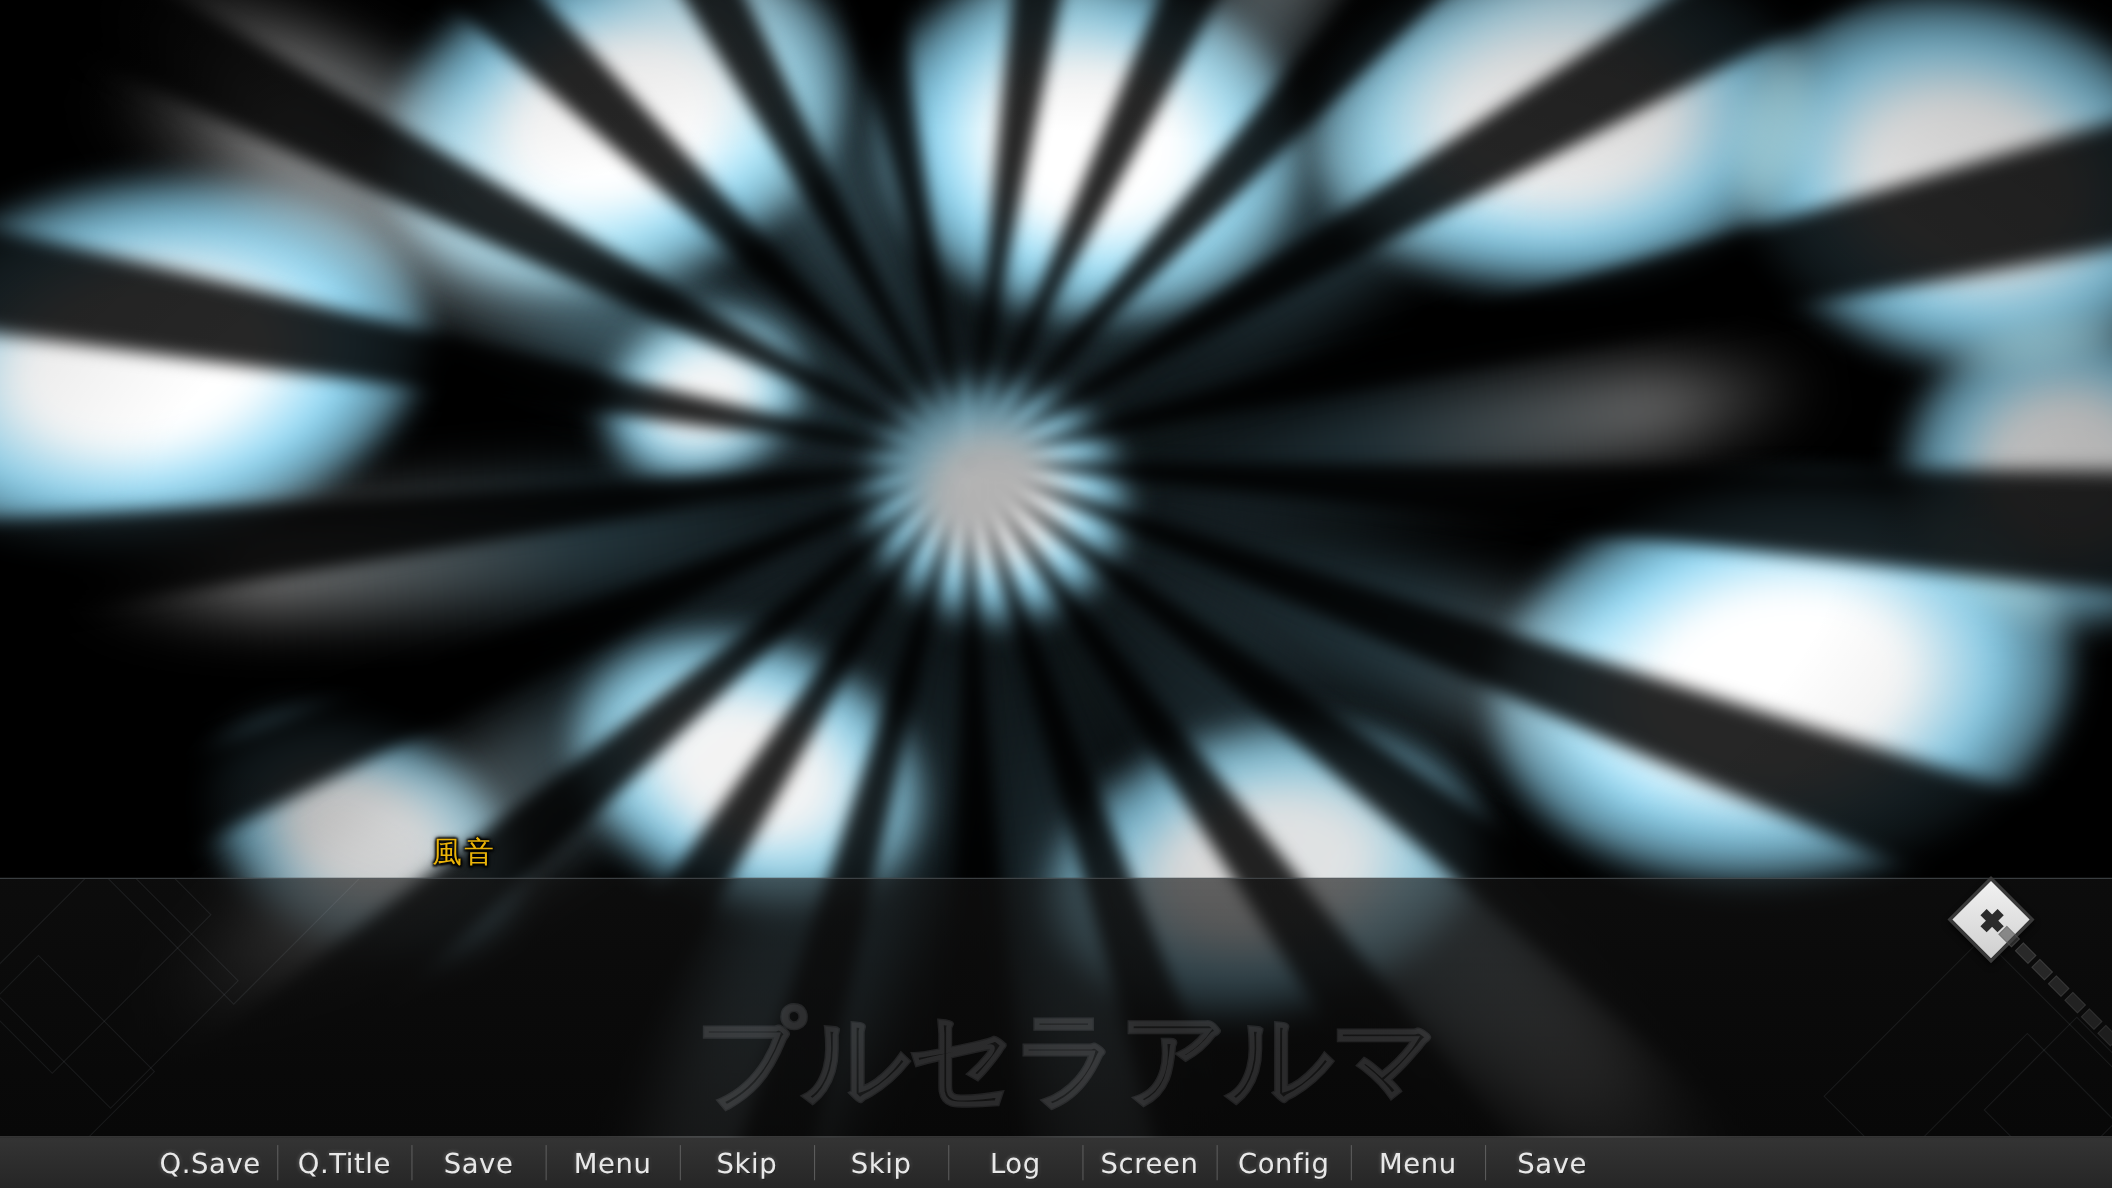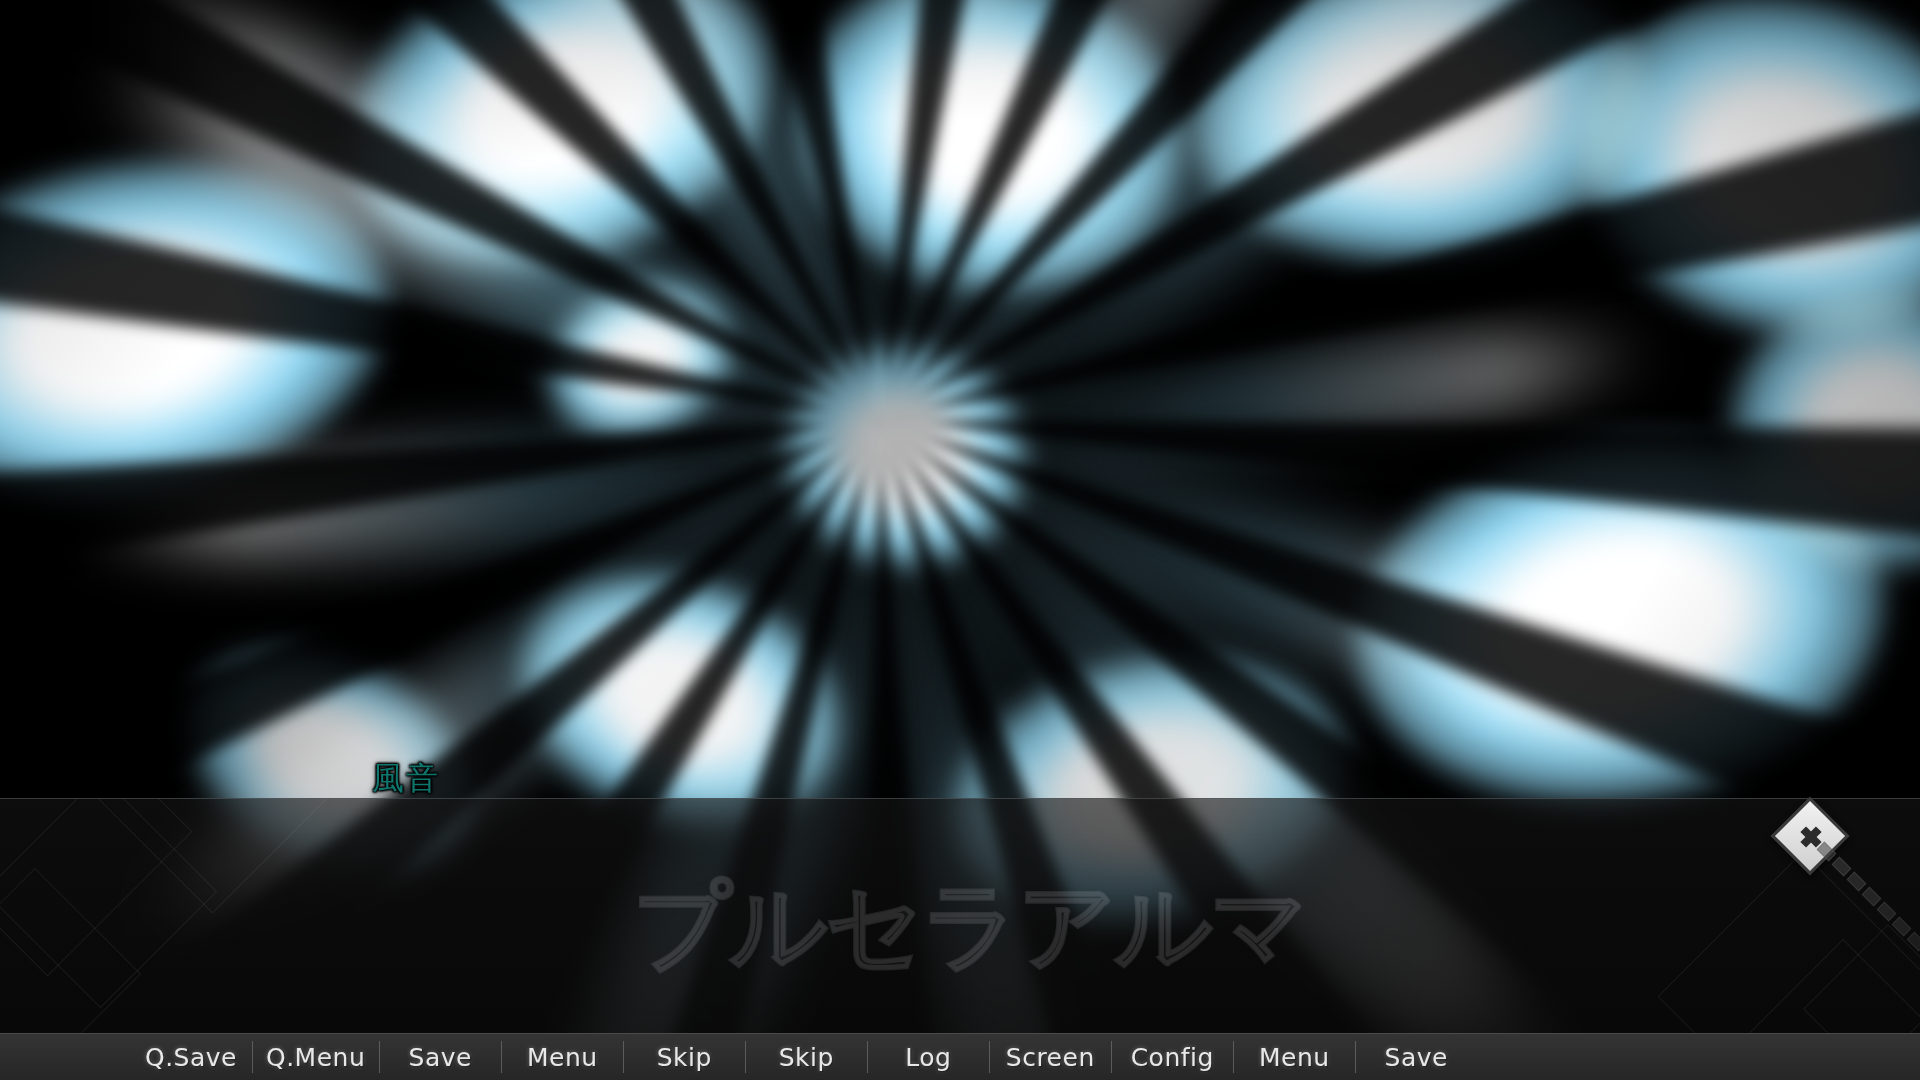--- a/index.html
+++ b/index.html
@@ -77,42 +77,42 @@
     border:1px solid rgba(200,210,220,0.085);
     transform: rotate(45deg);
     pointer-events:none;
   }
 
   
   #watermark {
     position:absolute;
     left:660px; top:878px;
     width:620px; height:132px;
-    display:flex; align-items:flex-start; justify-content:center;
+    display:flex; align-items:flex-end; justify-content:center;
     pointer-events:none;
     user-select:none;
   }
   #watermark .wm-text {
     font-family:"DejaVu Sans", sans-serif;
     font-size:96px;
     font-weight:bold;
     letter-spacing:-2px;
     color: rgba(255,255,255,0.045);
     -webkit-text-stroke: 2.5px rgba(235,240,245,0.11);
     white-space:nowrap;
     line-height:1;
   }
 
   
   #speaker-name {
     position:absolute;
-    left:372px; top:757px;
-    font-family:"DejaVu Sans", sans-serif;
-    font-size:32px;
-    color:#0f766e;
+    left:393px; top:757px;
+    font-family:"DejaVu Sans", sans-serif;
+    font-size:27px;
+    color:#eab308;
     letter-spacing:2px;
     text-shadow:
       0 0 3px #000, 0 0 6px #000,
       1px 1px 2px rgba(0,0,0,0.95),
       -1px -1px 2px rgba(0,0,0,0.95),
       1px -1px 2px rgba(0,0,0,0.95),
       -1px 1px 2px rgba(0,0,0,0.95);
     white-space:nowrap;
   }
 
@@ -274,21 +274,21 @@
         <div class="cw-dash" style="left: 133px; top: 123px; opacity: 0.6;"></div>
         <div class="cw-dash" style="left: 148px; top: 138px; opacity: 0.54;"></div>
       </div>
   </div>
 
   <div id="menu-bar">
       <div class="menu-btn">
         <span>Q.Save</span>
       </div>
       <div class="menu-btn">
-        <span>Q.Menu</span>
+        <span>Q.Title</span>
       </div>
       <div class="menu-btn">
         <span>Save</span>
       </div>
       <div class="menu-btn">
         <span>Menu</span>
       </div>
       <div class="menu-btn">
         <span>Skip</span>
       </div>

